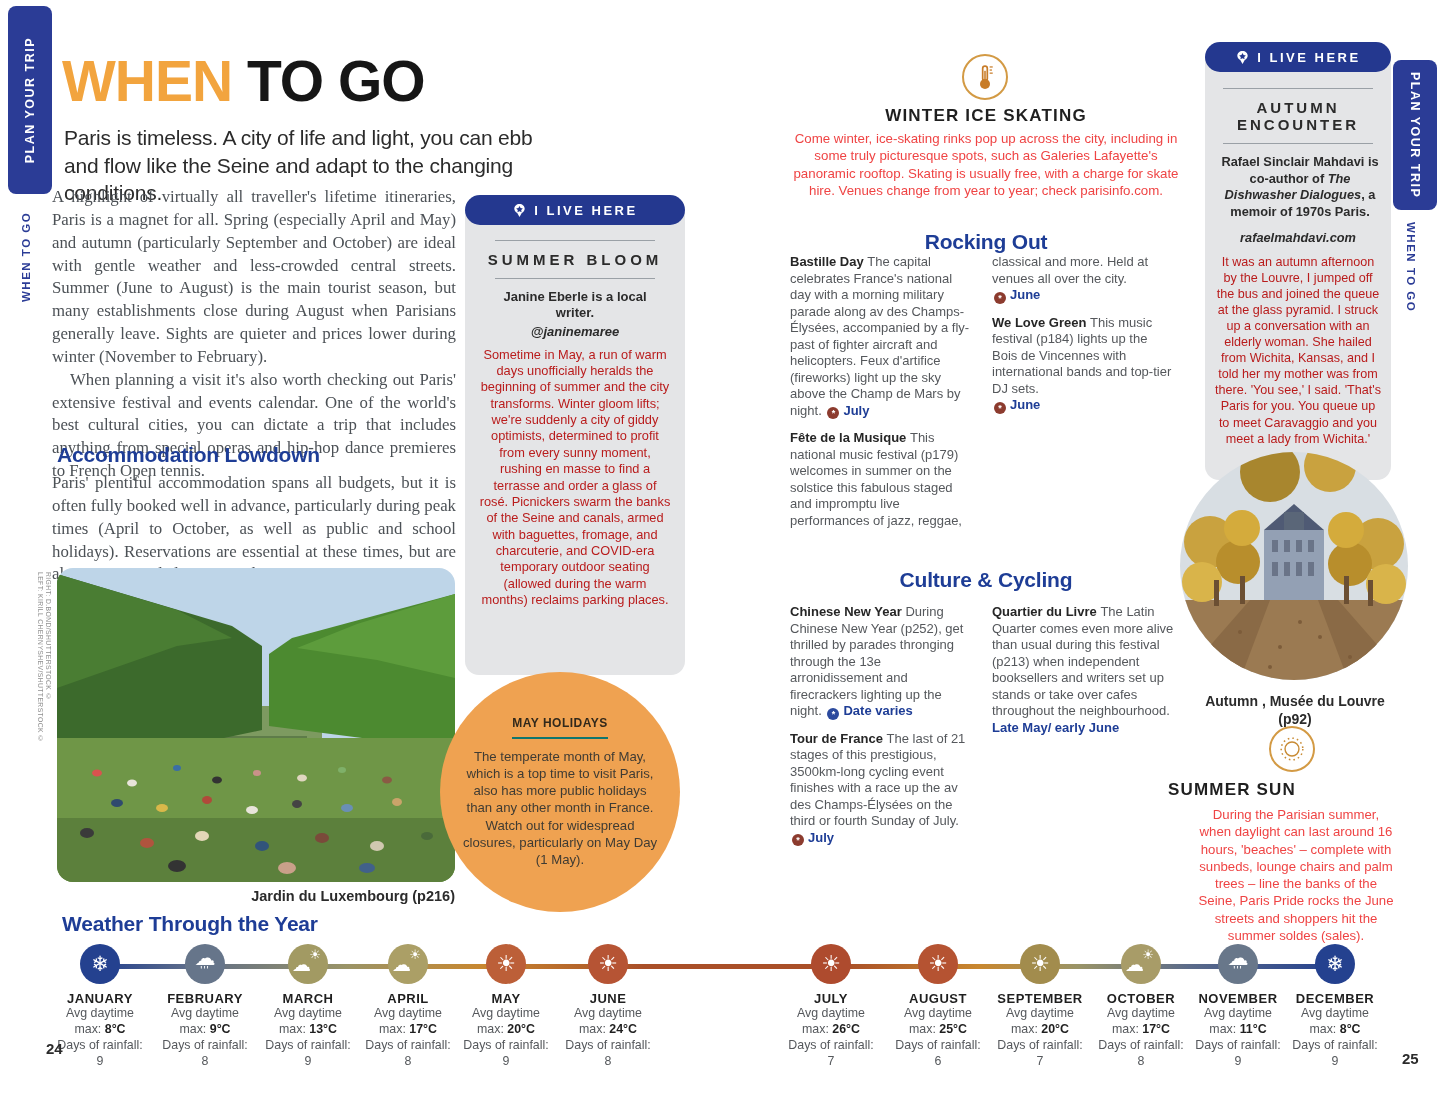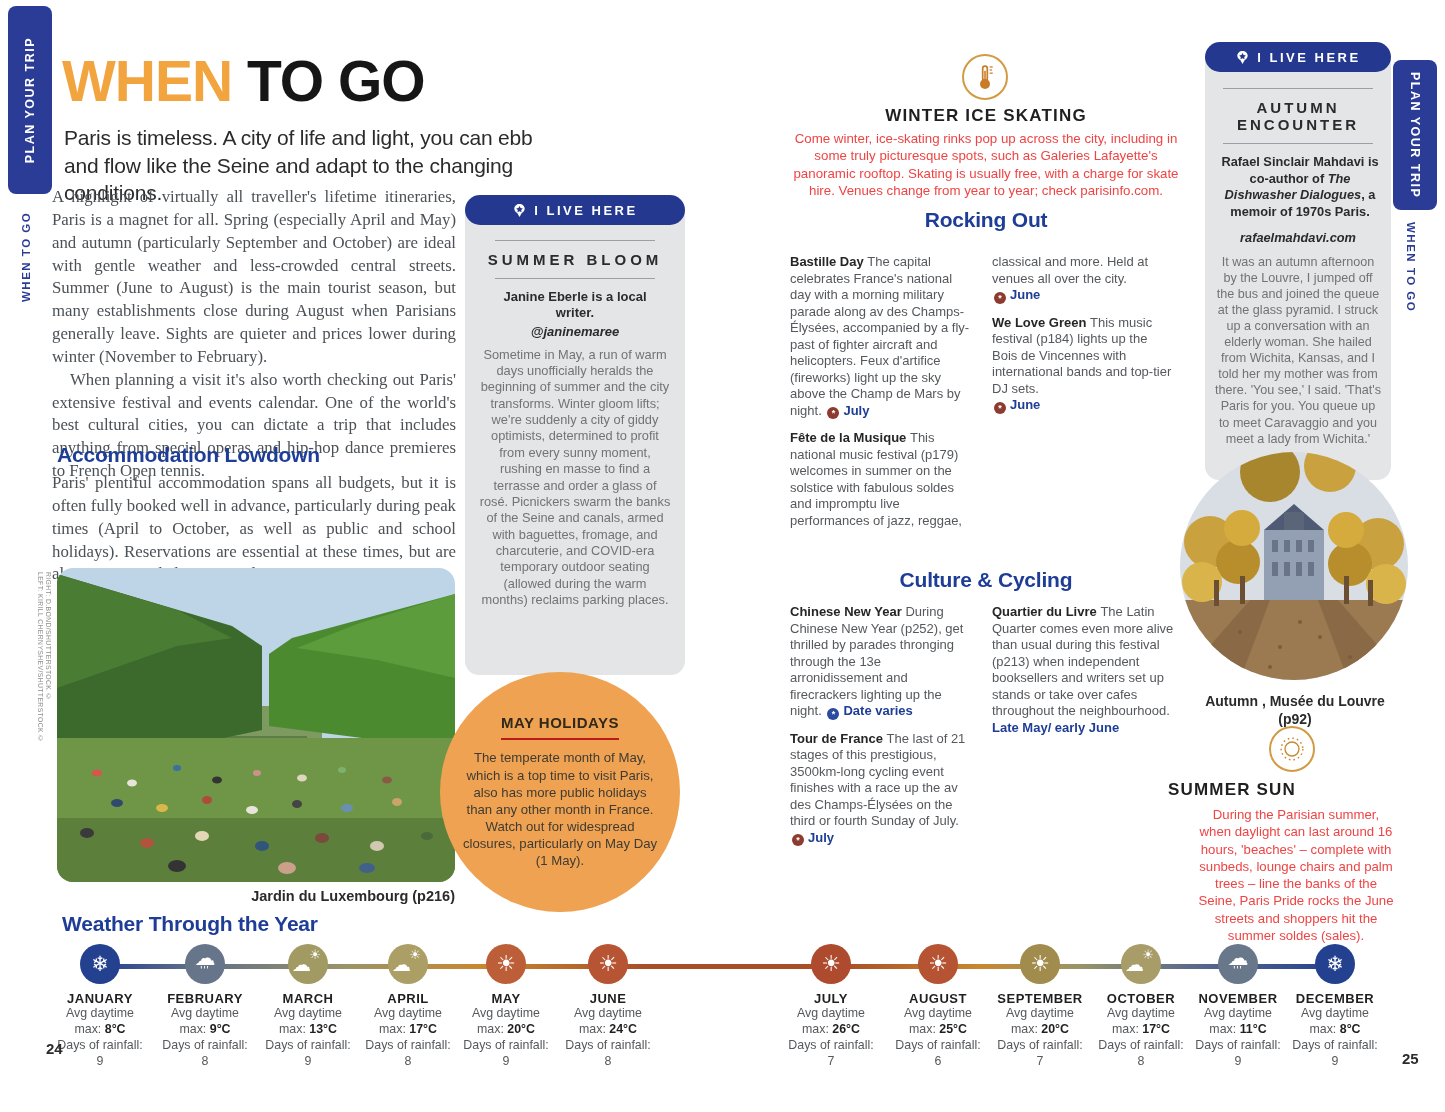--- a/index.html
+++ b/index.html
@@ -30,25 +30,25 @@
   .photo-cap{position:absolute;left:155px;top:888px;width:300px;text-align:right;font-size:14.5px;font-weight:bold;color:#2b2b2b;}
 
   
   .badge{position:absolute;height:30px;background:#24388f;border-radius:15px;display:flex;align-items:center;justify-content:center;gap:7px;z-index:3;}
   .badge b{color:#fff;font-size:13px;letter-spacing:2.5px;}
   .graybox{position:absolute;background:#e4e5e7;z-index:2;}
   .rule{width:160px;border-top:1px solid #9aa0a6;margin:0 auto 10px;}
   .boxtitle{text-align:center;font-weight:bold;font-size:15px;letter-spacing:4px;color:#2b2b2b;margin:0 0 10px;}
   .byline{width:160px;margin:0 auto 2px;text-align:center;font-weight:bold;font-size:13px;color:#2b2b2b;line-height:1.25;}
   .handle{text-align:center;font-weight:bold;font-style:italic;font-size:13px;color:#2b2b2b;margin-bottom:8px;}
-  .boxbody{text-align:center;font-size:12.8px;line-height:1.28;color:#737373;}
+  .boxbody{text-align:center;font-size:12.8px;line-height:1.28;color:#b91c1c;}
 
   .may{position:absolute;left:440px;top:672px;width:240px;height:240px;border-radius:50%;background:#efa251;
        display:flex;flex-direction:column;align-items:center;justify-content:center;padding:0 20px;box-sizing:border-box;z-index:4;}
-  .may-title{font-size:15px;font-weight:bold;color:#32291b;border-bottom:2px solid #b91c1c;padding-bottom:7px;margin-bottom:9px;letter-spacing:.5px;}
+  .may-title{font-size:12px;font-weight:bold;color:#32291b;border-bottom:2px solid #0f766e;padding-bottom:7px;margin-bottom:9px;letter-spacing:.5px;}
   .may-body{font-size:13.2px;line-height:1.3;color:#3f3b33;text-align:center;}
 
   
   .circle-ic{position:absolute;width:46px;height:46px;border-radius:50%;border:2.5px solid #d39a44;box-sizing:border-box;
              display:flex;align-items:center;justify-content:center;}
   .sec-title{position:absolute;text-align:center;font-size:17px;font-weight:bold;letter-spacing:1.2px;color:#1f1f1f;}
   .sec-body{position:absolute;text-align:center;font-size:13.3px;line-height:1.31;color:#ef4444;}
   .fcol{position:absolute;}
   .fest{margin:0 0 11px;font-size:13px;line-height:1.27;color:#55585c;}
   .fname{color:#262626;}
@@ -183,29 +183,29 @@
       <rect x="21" y="14" width="2" height="13" fill="#c87c28"></rect>
       <circle cx="22" cy="31" r="6.5" fill="#c87c28"></circle>
       <line x1="28" y1="9" x2="32" y2="9" stroke="#c87c28" stroke-width="1.6"></line>
       <line x1="28" y1="13" x2="31" y2="13" stroke="#c87c28" stroke-width="1.6"></line>
       <line x1="28" y1="17" x2="32" y2="17" stroke="#c87c28" stroke-width="1.6"></line>
     </svg>
   </div>
   <div class="sec-title" style="left:790px;top:106px;width:392px;">WINTER ICE SKATING</div>
   <div class="sec-body" style="left:786px;top:130px;width:400px;">Come winter, ice-skating rinks pop up across the city, including in some truly picturesque spots, such as Galeries Lafayette's panoramic rooftop. Skating is usually free, with a charge for skate hire. Venues change from year to year; check parisinfo.com.</div>
 
-  <div class="h-blue" style="left:790px;top:208px;width:392px;text-align:center;">Rocking Out</div>
+  <div class="h-blue" style="left:790px;top:230px;width:392px;text-align:center;">Rocking Out</div>
 
   <div class="fcol" style="left:790px;top:254px;width:180px;">
     <p class="fest">
       <b class="fname">Bastille Day</b><span>The capital celebrates France's national day with a morning military parade along av des Champs-Élysées, accompanied by a fly-past of fighter aircraft and helicopters. Feux d'artifice (fireworks) light up the sky above the Champ de Mars by night.</span>
       <span class="dicon ic-summer">*</span><b class="fdate">July</b>
     </p>
     <p class="fest">
-      <b class="fname">Fête de la Musique</b><span>This national music festival (p179) welcomes in summer on the solstice with fabulous soldes and impromptu live performances of jazz, reggae,</span>
+      <b class="fname">Fête de la Musique</b><span>This national music festival (p179) welcomes in summer on the solstice this fabulous staged and impromptu live performances of jazz, reggae,</span>
     </p>
   </div>
   <div class="fcol" style="left:992px;top:254px;width:182px;">
     <p class="fest">
       <span>classical and more. Held at venues all over the city.</span><br>
       <span class="dicon ic-summer">*</span><b class="fdate">June</b>
     </p>
     <p class="fest">
       <b class="fname">We Love Green</b><span>This music festival (p184) lights up the Bois de Vincennes with international bands and top-tier DJ sets.</span><br>
       <span class="dicon ic-summer">*</span><b class="fdate">June</b>

